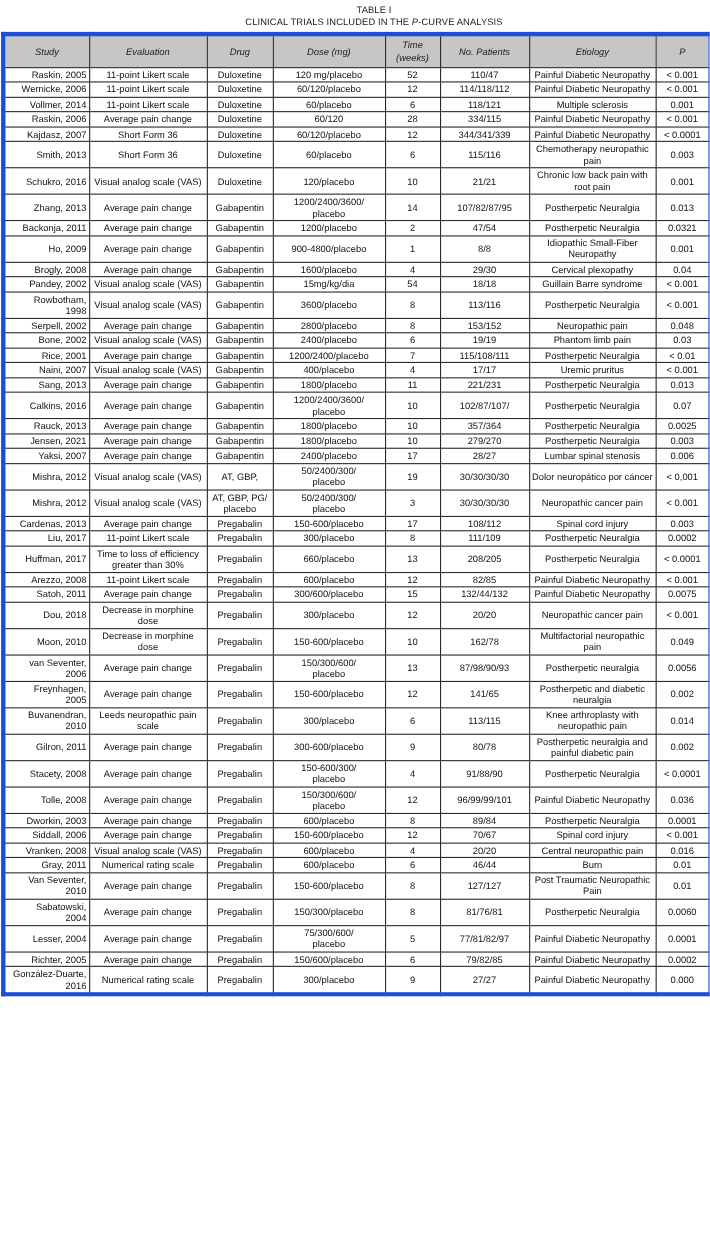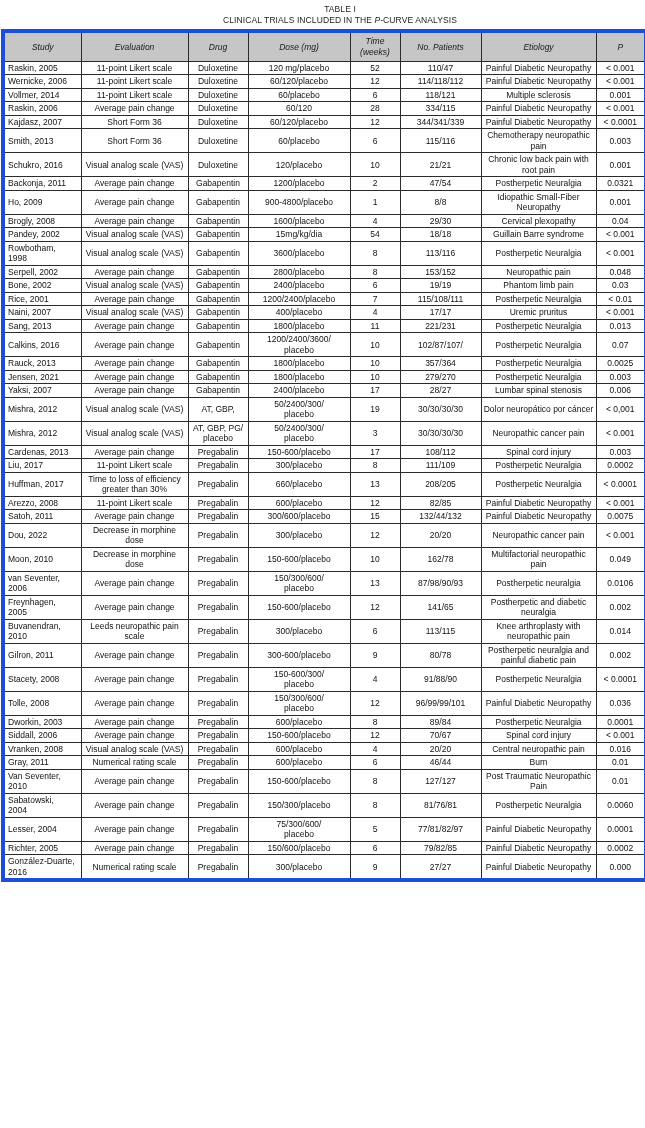--- a/index.html
+++ b/index.html
@@ -39,21 +39,21 @@
     overflow:hidden;
     word-wrap:break-word;
   }
   th{
     background:#c6c6c6;
     font-style:italic;
     font-weight:normal;
     color:#1a1a1a;
     height:26px;
   }
-  td.col-0{text-align:left;padding-left:3px;}
+  td.col-0{text-align:right;padding-left:3px;}
 </style>
 </head>
 <body>
 
 <div class="page">
   <div class="table-title">
     <div>TABLE I</div>
     <div><span>CLINICAL TRIALS INCLUDED IN THE </span><em>P</em><span>-CURVE ANALYSIS</span></div>
   </div>
 
@@ -145,20 +145,31 @@
           <td class="col-0">Schukro, 2016</td>
           <td class="col-1">Visual analog scale (VAS)</td>
           <td class="col-2">Duloxetine</td>
           <td class="col-3">120/placebo</td>
           <td class="col-4">10</td>
           <td class="col-5">21/21</td>
           <td class="col-6">Chronic low back pain with root pain</td>
           <td class="col-7">0.001</td>
         </tr>
         <tr>
+          <td class="col-0">Zhang, 2013</td>
+          <td class="col-1">Average pain change</td>
+          <td class="col-2">Gabapentin</td>
+          <td class="col-3">1200/2400/3600/
+placebo</td>
+          <td class="col-4">14</td>
+          <td class="col-5">107/82/87/95</td>
+          <td class="col-6">Postherpetic Neuralgia</td>
+          <td class="col-7">0.013</td>
+        </tr>
+        <tr>
           <td class="col-0">Backonja, 2011</td>
           <td class="col-1">Average pain change</td>
           <td class="col-2">Gabapentin</td>
           <td class="col-3">1200/placebo</td>
           <td class="col-4">2</td>
           <td class="col-5">47/54</td>
           <td class="col-6">Postherpetic Neuralgia</td>
           <td class="col-7">0.0321</td>
         </tr>
         <tr>
@@ -360,21 +371,21 @@
           <td class="col-0">Satoh, 2011</td>
           <td class="col-1">Average pain change</td>
           <td class="col-2">Pregabalin</td>
           <td class="col-3">300/600/placebo</td>
           <td class="col-4">15</td>
           <td class="col-5">132/44/132</td>
           <td class="col-6">Painful Diabetic Neuropathy</td>
           <td class="col-7">0.0075</td>
         </tr>
         <tr>
-          <td class="col-0">Dou, 2022</td>
+          <td class="col-0">Dou, 2018</td>
           <td class="col-1">Decrease in morphine dose</td>
           <td class="col-2">Pregabalin</td>
           <td class="col-3">300/placebo</td>
           <td class="col-4">12</td>
           <td class="col-5">20/20</td>
           <td class="col-6">Neuropathic cancer pain</td>
           <td class="col-7">&lt; 0.001</td>
         </tr>
         <tr>
           <td class="col-0">Moon, 2010</td>
@@ -389,21 +400,21 @@
         <tr>
           <td class="col-0">van Seventer,
 2006</td>
           <td class="col-1">Average pain change</td>
           <td class="col-2">Pregabalin</td>
           <td class="col-3">150/300/600/
 placebo</td>
           <td class="col-4">13</td>
           <td class="col-5">87/98/90/93</td>
           <td class="col-6">Postherpetic neuralgia</td>
-          <td class="col-7">0.0106</td>
+          <td class="col-7">0.0056</td>
         </tr>
         <tr>
           <td class="col-0">Freynhagen,
 2005</td>
           <td class="col-1">Average pain change</td>
           <td class="col-2">Pregabalin</td>
           <td class="col-3">150-600/placebo</td>
           <td class="col-4">12</td>
           <td class="col-5">141/65</td>
           <td class="col-6">Postherpetic and diabetic neuralgia</td>

